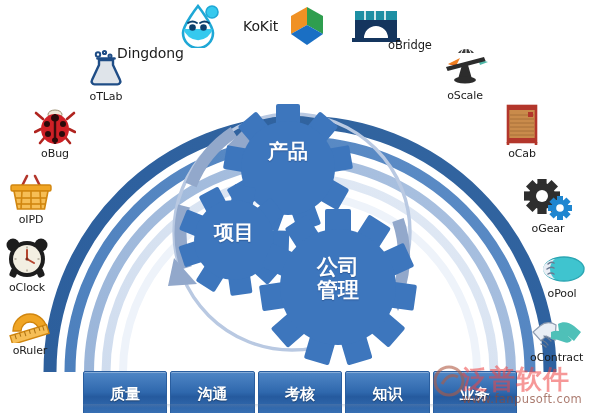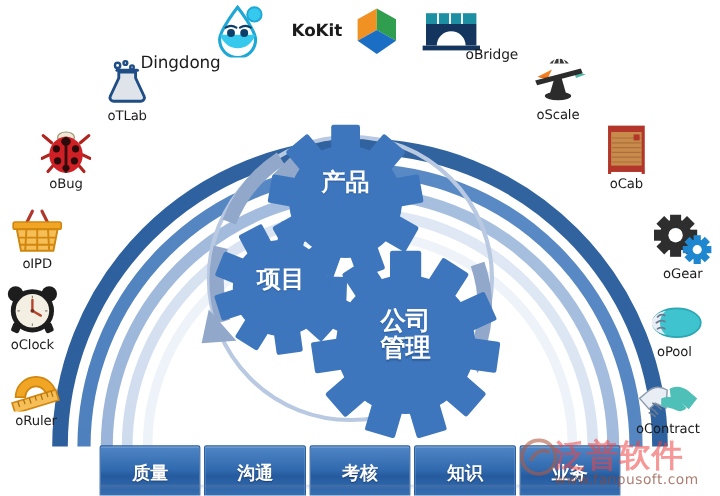--- a/index.html
+++ b/index.html
@@ -18,21 +18,21 @@
   .chip .glyph{display:block;line-height:0;}
   .chip .cap{
     margin-top:1px;
     font-size:11.5px;color:#1b1b1b;
     font-family:"DejaVu Sans","Liberation Sans",sans-serif;
     white-space:nowrap;letter-spacing:-0.1px;
   }
   .chip.side .cap{font-size:11px;}
   
   .chip.row{flex-direction:row;align-items:center;}
-  .chip.row .cap{margin-top:0;margin-right:4px;font-weight:bold;}
+  .chip.row .cap{margin-top:0;margin-right:4px;}
 
   
   #navbar{
     position:absolute;left:83px;top:371px;
     width:434px;height:47px;
     display:flex;gap:3px;
   }
   .navtab{
     flex:1 1 0;
     background:linear-gradient(180deg,#4f86c6 0%,#2f68ad 45%,#255a9e 55%,#3b74b8 100%);
@@ -336,21 +336,21 @@
           <line x1="22" y1="17" x2="22" y2="35"></line>
           <line x1="31" y1="17" x2="32" y2="35"></line>
           <line x1="6.5" y1="24" x2="37.5" y2="24"></line>
           <line x1="7.6" y1="30" x2="36.4" y2="30"></line>
         </g>
       </svg>
     </span>
     <span class="cap">oIPD</span>
   </div>
 
-  <div class="chip side" style="left:524px;top:179px;margin-left:21px;">
+  <div class="chip side" style="left:524px;top:179px;">
     <span class="glyph">
       <svg width="48" height="42" viewBox="0 0 48 42">
         <g fill="#2e2e2e" transform="translate(18,17)">
           <g>
             <rect x="-4.6" y="-18" width="9.2" height="9" transform="rotate(0)"></rect>
             <rect x="-4.6" y="-18" width="9.2" height="9" transform="rotate(45)"></rect>
             <rect x="-4.6" y="-18" width="9.2" height="9" transform="rotate(90)"></rect>
             <rect x="-4.6" y="-18" width="9.2" height="9" transform="rotate(135)"></rect>
             <rect x="-4.6" y="-18" width="9.2" height="9" transform="rotate(180)"></rect>
             <rect x="-4.6" y="-18" width="9.2" height="9" transform="rotate(225)"></rect>

